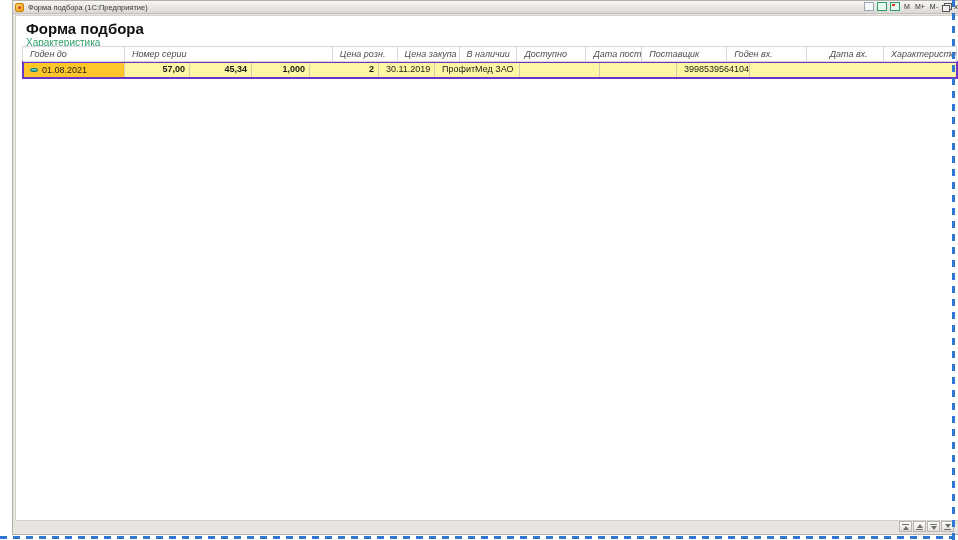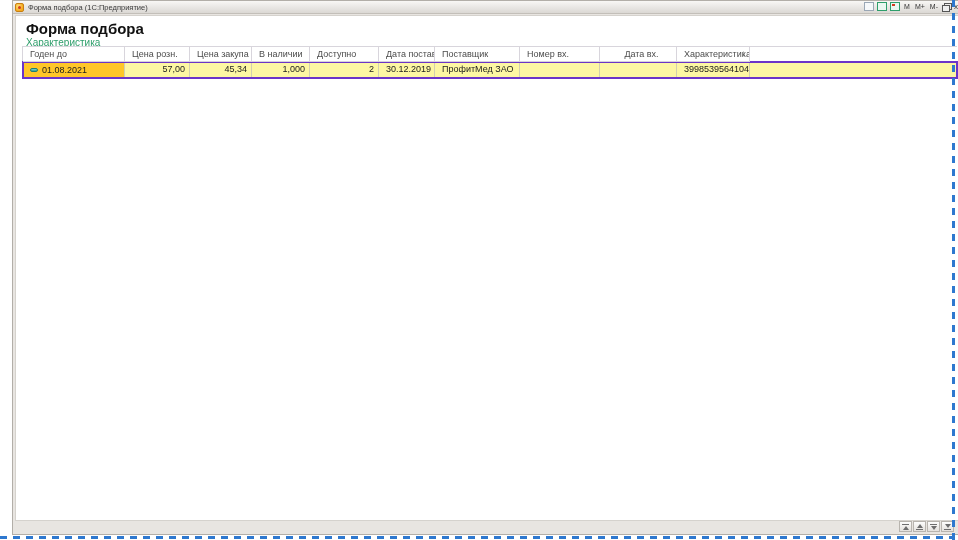--- a/index.html
+++ b/index.html
@@ -41,27 +41,27 @@
   .client { position:absolute; left:2px; top:14px; width:945px; height:506px;
             background:#fff; border:1px solid #d5d2cd; }
   .page-title { position:absolute; left:10px; top:4px; font-size:15px; font-weight:bold; color:#111; }
   .char-link  { position:absolute; left:10px; top:21px; font-size:10px; color:#2e9e6b; }
 
   
   .grid { position:absolute; left:6px; top:30px; width:935px; border-top:1px solid #d8d5dc;
           border-left:1px solid #d8d5dc; font-size:9px; }
   .hrow { display:flex; height:15px; background:#fff; }
   .hcell { border-right:1px solid #d8d5dc; border-bottom:1px solid #d8d5dc;
-           color:#4c4c4c; padding:2px 0 0 7px; white-space:nowrap; overflow:hidden; position:relative; }
+           color:#4c4c4c; padding:2px 0 0 7px; white-space:nowrap; overflow:hidden; position:relative;font-style:italic; }
   .sort-arrow { position:absolute; right:4px; top:2px; color:#555; font-size:8px; }
   .drow { display:flex; height:16px; background:#fdf7a3; outline:2px solid #6c35c8;
           outline-offset:-1px; }
   .dcell { border-right:1px solid #d3cfae; padding:2px 4px 0 7px; color:#1c1c1c;
            white-space:nowrap; overflow:hidden; }
-  .dcell.num { text-align:right; }
+  .dcell.num { text-align:right;font-weight:bold; }
   .cell-active { background:#ffc629; display:flex; align-items:center; gap:4px; padding-top:0; }
   .row-marker { width:8px; height:4px; border-radius:2px; flex:0 0 auto;
                 background:linear-gradient(#7fd8cc,#2f9e93); border:1px solid #1f7d74; }
   .c1{width:102px;} .c2{width:208px;} .c3{width:65px;} .c4{width:62px;}
   .c5{width:58px;} .c6{width:69px;} .c7{width:56px;} .c8{width:85px;}
   .c9{width:80px;} .c10{width:77px;text-align:center;} .c11{width:73px;}
 
   
   .navbtns { position:absolute; right:7px; bottom:2px; display:flex; gap:1px; }
   .nbtn { width:13px; height:11px; background:linear-gradient(#fdfdfc,#e4e1dd);
@@ -95,44 +95,45 @@
       </span>
     </div>
 
     <div class="client">
       <div class="page-title">Форма подбора</div>
       <div class="char-link">Характеристика</div>
 
       <div class="grid">
         <div class="hrow">
           <div class="hcell c1">Годен до</div>
+          <div class="hcell c2">Номер серии</div>
           <div class="hcell c3">Цена розн.</div>
           <div class="hcell c4">Цена закупа</div>
           <div class="hcell c5">В наличии</div>
           <div class="hcell c6">Доступно</div>
           <div class="hcell c7">Дата поставки</div>
           <div class="hcell c8">Поставщик</div>
-          <div class="hcell c9">Номер вх.</div>
+          <div class="hcell c9">Годен вх.</div>
           <div class="hcell c10">Дата вх.</div>
           <div class="hcell c11">
             <span>Характеристика</span>
             <span class="sort-arrow">↓</span>
           </div>
         </div>
 
         <div class="drow">
           <div class="dcell c1 cell-active">
             <span class="row-marker"></span>
             <span>01.08.2021</span>
           </div>
           <div class="dcell c3 num">57,00</div>
           <div class="dcell c4 num">45,34</div>
           <div class="dcell c5 num">1,000</div>
           <div class="dcell c6 num">2</div>
-          <div class="dcell c7">30.12.2019</div>
+          <div class="dcell c7">30.11.2019</div>
           <div class="dcell c8">ПрофитМед ЗАО</div>
           <div class="dcell c9"></div>
           <div class="dcell c10"></div>
           <div class="dcell c11">3998539564104</div>
         </div>
       </div>
     </div>
 
     <div class="navbtns">
       <div class="nbtn">

